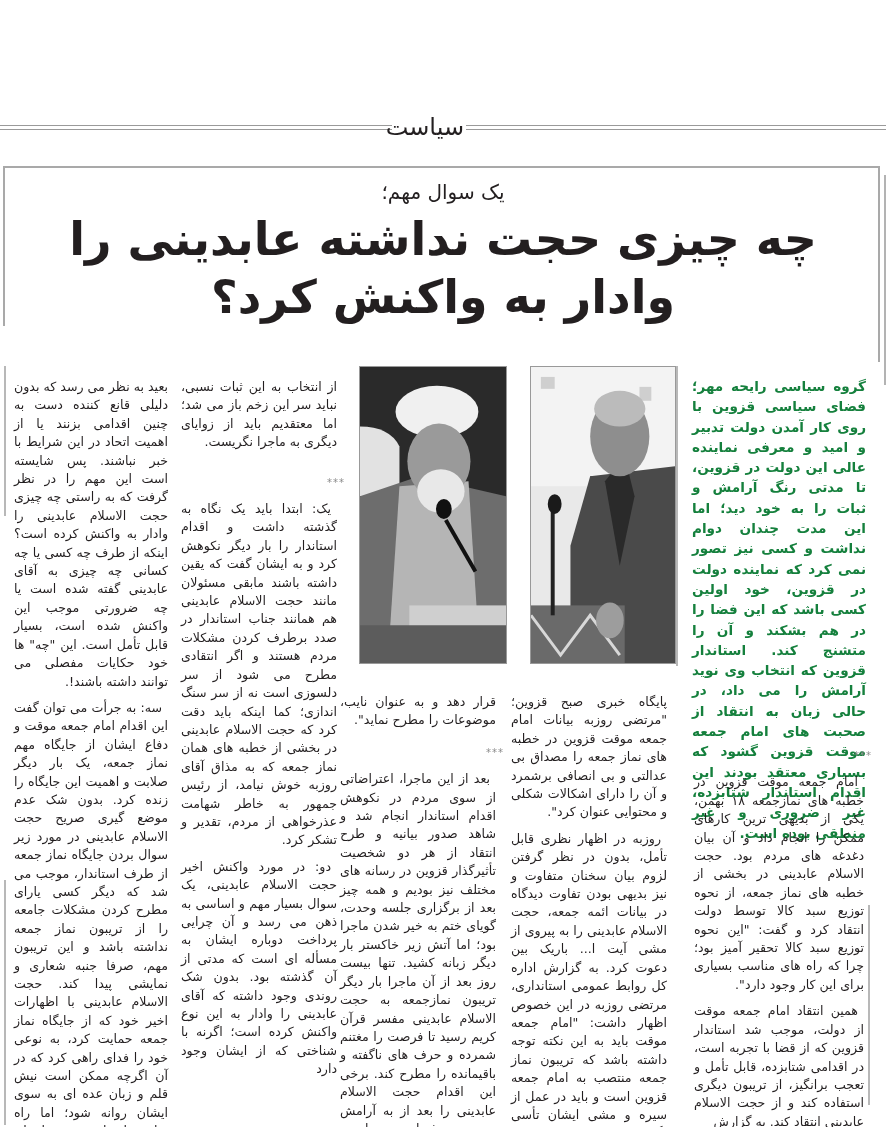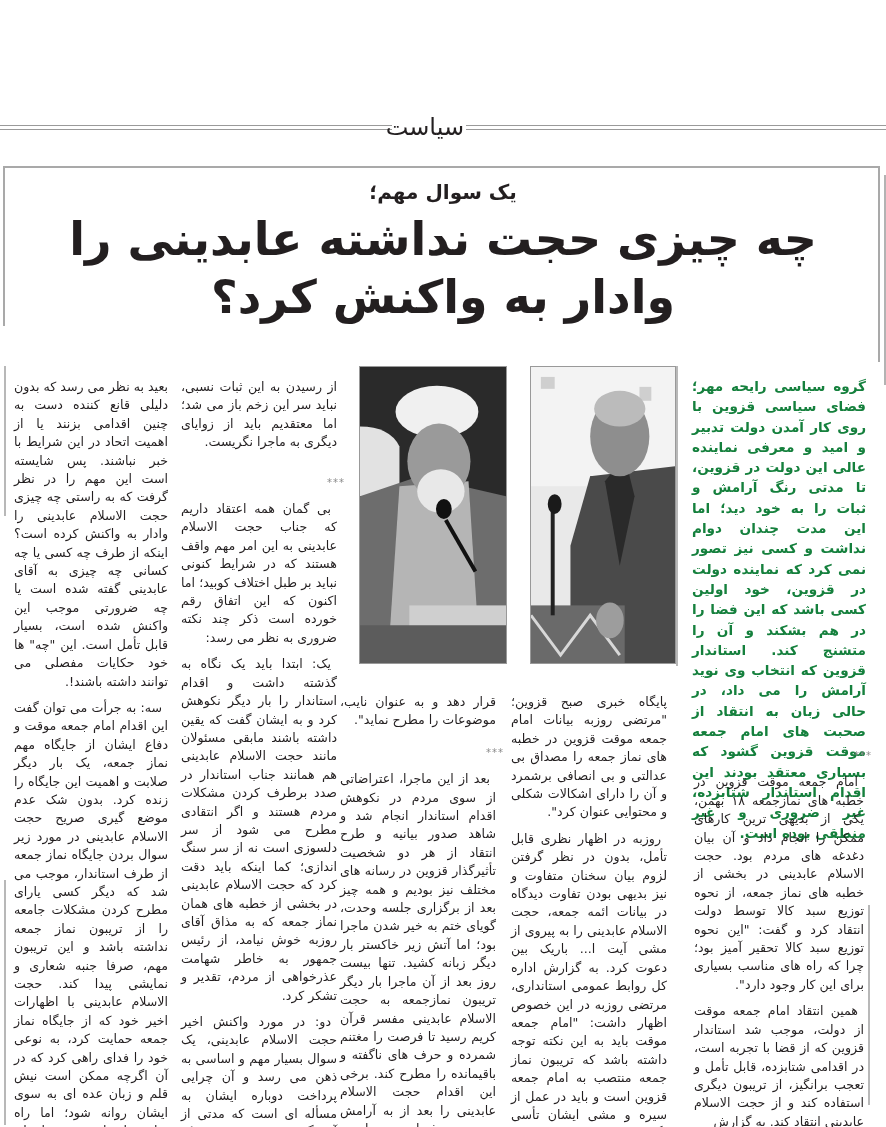--- a/index.html
+++ b/index.html
@@ -9,21 +9,21 @@
   .section-header { position: absolute; top: 113px; left: 0; width: 886px; height: 30px; }
   .section-header .rule { position: absolute; top: 12px; height: 5px; border-top: 1px solid #9a9a9a; border-bottom: 1px solid #9a9a9a; }
   .section-header .rule.left { left: 0; width: 392px; }
   .section-header .rule.right { right: 0; width: 420px; }
   .section-header .label { position: absolute; left: 398px; width: 66px; top: 0; text-align: center; font-size: 24px; color: #231f20; }
   .box-top { position: absolute; top: 166px; left: 3px; width: 877px; height: 3px; border-top: 2px solid #a9a9a9; }
   .box-left { position: absolute; top: 166px; left: 3px; width: 2px; height: 160px; background: #a9a9a9; }
   .box-right { position: absolute; top: 166px; right: 6px; width: 2px; height: 196px; background: #a9a9a9; }
   .outer-right { position: absolute; top: 175px; right: 0; width: 2px; height: 210px; background: #b3b3b3; }
 
-  .kicker { position: absolute; top: 180px; left: 0; width: 886px; text-align: center; font-family: "DejaVu Sans", sans-serif; font-weight: bold; font-size: 20px; letter-spacing: 1px; }
+  .kicker { position: absolute; top: 180px; left: 0; width: 886px; text-align: center; font-family: "DejaVu Sans", sans-serif; font-weight: normal; font-size: 20px; letter-spacing: 1px; }
   .headline { position: absolute; top: 210px; left: 20px; width: 846px; text-align: center; font-family: "DejaVu Sans", sans-serif; font-weight: bold; font-size: 46px; line-height: 58px; letter-spacing: -1px; }
 
   .col { position: absolute; direction: rtl; text-align: justify; font-size: 12.6px; line-height: 18.4px; }
   .col p { margin: 8px; }
   .col .sep { text-align: right; color: #8a8a8a; font-size: 10px; letter-spacing: 1px; margin: 6px 0 2px; }
   .col .indent { text-indent: 6px; }
 
   .lead { top: 368px; left: 684px; width: 190px; font-weight: bold; font-size: 13.6px; line-height: 20.3px; color: #15803d; }
   .col1-bottom { top: 741px; left: 686px; width: 186px; }
   .col2 { top: 685px; left: 503px; width: 172px; }
@@ -117,23 +117,22 @@
   <p class="indent">روزبه در اظهار نظری قابل تأمل، بدون در نظر گرفتن لزوم بیان سخنان متفاوت و نیز بدیهی بودن تفاوت دیدگاه در بیانات ائمه جمعه، حجت الاسلام عابدینی را به پیروی از مشی آیت ا... باریک بین دعوت کرد. به گزارش اداره کل روابط عمومی استانداری، مرتضی روزبه در این خصوص اظهار داشت: "امام جمعه موقت باید به این نکته توجه داشته باشد که تریبون نماز جمعه منتصب به امام جمعه قزوین است و باید در عمل از سیره و مشی ایشان تأسی بگیرد و مواضع ایشان را ملاک صحبتهای خود</p>
 </div>
 
 <div class="col col3">
   <p>قرار دهد و به عنوان نایب، موضوعات را مطرح نماید".</p>
   <div class="sep" style="margin-top:14px;">***</div>
   <p class="indent">بعد از این ماجرا، اعتراضاتی از سوی مردم در نکوهش اقدام استاندار انجام شد و شاهد صدور بیانیه و طرح انتقاد از هر دو شخصیت تأثیرگذار قزوین در رسانه های مختلف نیز بودیم و همه چیز بعد از برگزاری جلسه وحدت، گویای ختم به خیر شدن ماجرا بود؛ اما آتش زیر خاکستر بار دیگر زبانه کشید. تنها بیست روز بعد از آن ماجرا بار دیگر تریبون نمازجمعه به حجت الاسلام عابدینی مفسر قرآن کریم رسید تا فرصت را مغتنم شمرده و حرف های ناگفته و باقیمانده را مطرح کند. برخی این اقدام حجت الاسلام عابدینی را بعد از به آرامش رسیدن فضای سیاسی، نکوهش می کنند و معتقدند بعد</p>
 </div>
 
 <div class="col col4">
-  <p>از رسیدن به این ثبات نسبی، نباید سر این زخم باز می شد؛ اما معتقدیم باید از زوایای دیگری به ماجرا نگریست.</p>
+  <p>از انتخاب به این ثبات نسبی، نباید سر این زخم باز می شد؛ اما معتقدیم باید از زوایای دیگری به ماجرا نگریست.</p>
   <div class="sep" style="margin-top:22px;">***</div>
-  <p class="indent">بی گمان همه اعتقاد داریم که جناب حجت الاسلام عابدینی به این امر مهم واقف هستند که در شرایط کنونی نباید بر طبل اختلاف کوبید؛ اما اکنون که این اتفاق رقم خورده است ذکر چند نکته ضروری به نظر می رسد:</p>
   <p class="indent">یک: ابتدا باید یک نگاه به گذشته داشت و اقدام استاندار را بار دیگر نکوهش کرد و به ایشان گفت که یقین داشته باشند مابقی مسئولان مانند حجت الاسلام عابدینی هم همانند جناب استاندار در صدد برطرف کردن مشکلات مردم هستند و اگر انتقادی مطرح می شود از سر دلسوزی است نه از سر سنگ اندازی؛ کما اینکه باید دقت کرد که حجت الاسلام عابدینی در بخشی از خطبه های همان نماز جمعه که به مذاق آقای روزبه خوش نیامد، از رئیس جمهور به خاطر شهامت عذرخواهی از مردم، تقدیر و تشکر کرد.</p>
   <p class="indent">دو: در مورد واکنش اخیر حجت الاسلام عابدینی، یک سوال بسیار مهم و اساسی به ذهن می رسد و آن چرایی پرداخت دوباره ایشان به مسأله ای است که مدتی از آن گذشته بود. بدون شک روندی وجود داشته که آقای عابدینی را وادار به این نوع واکنش کرده است؛ اگرنه با شناختی که از ایشان وجود دارد</p>
 </div>
 
 <div class="col col5">
   <p>بعید به نظر می رسد که بدون دلیلی قانع کننده دست به چنین اقدامی بزنند یا از اهمیت اتحاد در این شرایط با خبر نباشند. پس شایسته است این مهم را در نظر گرفت که به راستی چه چیزی حجت الاسلام عابدینی را وادار به واکنش کرده است؟ اینکه از طرف چه کسی یا چه کسانی چه چیزی به آقای عابدینی گفته شده است یا چه ضرورتی موجب این واکنش شده است، بسیار قابل تأمل است. این "چه" ها خود حکایات مفصلی می توانند داشته باشند!.</p>
   <p class="indent">سه: به جرأت می توان گفت این اقدام امام جمعه موقت و دفاع ایشان از جایگاه مهم نماز جمعه، یک بار دیگر صلابت و اهمیت این جایگاه را زنده کرد. بدون شک عدم موضع گیری صریح حجت الاسلام عابدینی در مورد زیر سوال بردن جایگاه نماز جمعه از طرف استاندار، موجب می شد که دیگر کسی یارای مطرح کردن مشکلات جامعه را از تریبون نماز جمعه نداشته باشد و این تریبون مهم، صرفا جنبه شعاری و نمایشی پیدا کند. حجت الاسلام عابدینی با اظهارات اخیر خود که از جایگاه نماز جمعه حمایت کرد، به نوعی خود را فدای راهی کرد که در آن اگرچه ممکن است نیش قلم و زبان عده ای به سوی ایشان روانه شود؛ اما راه برای سایر ائمه جمعه استان باز شد تا آنها هرگز این هراس را نداشته باشند که در صورت انتقاد از دولت، ممکن است با واکنش تند استاندار مواجه شوند.</p>
 </div>
 
 </body></html>

